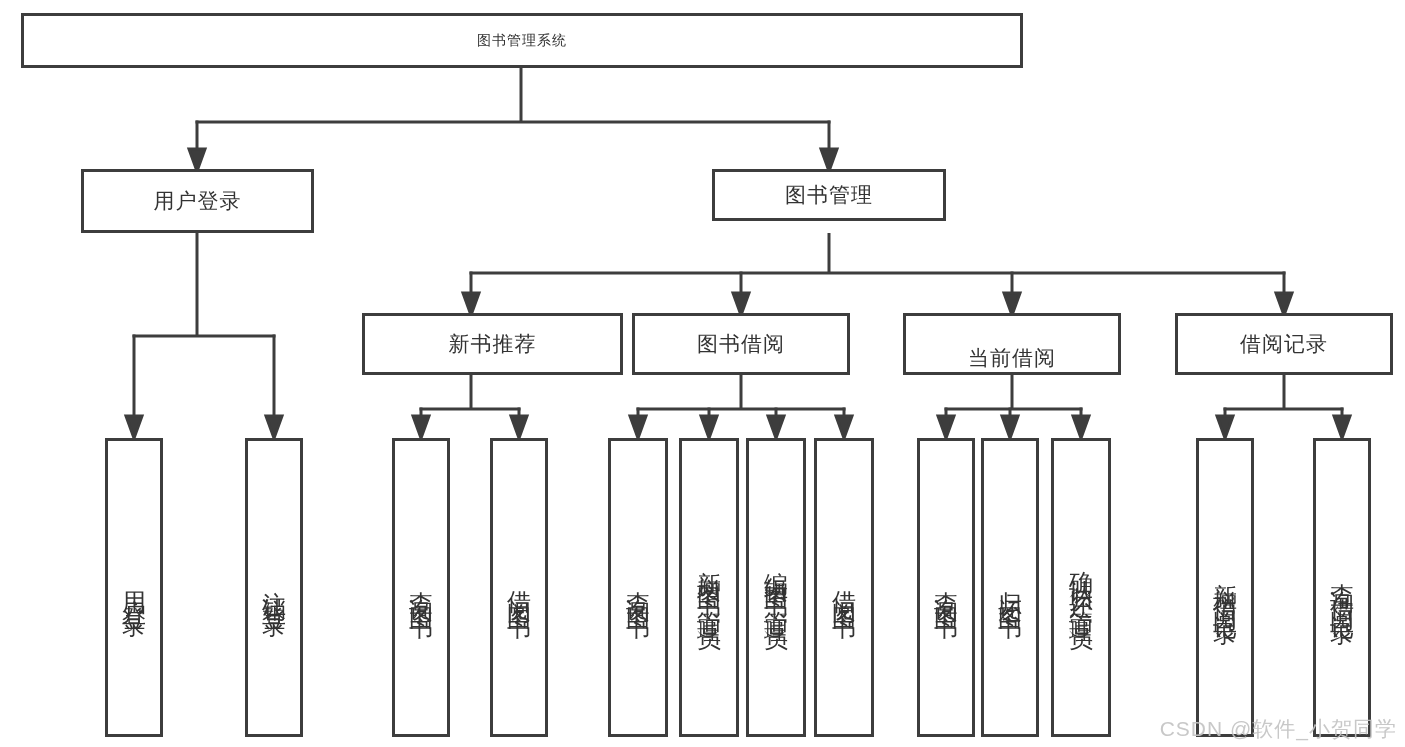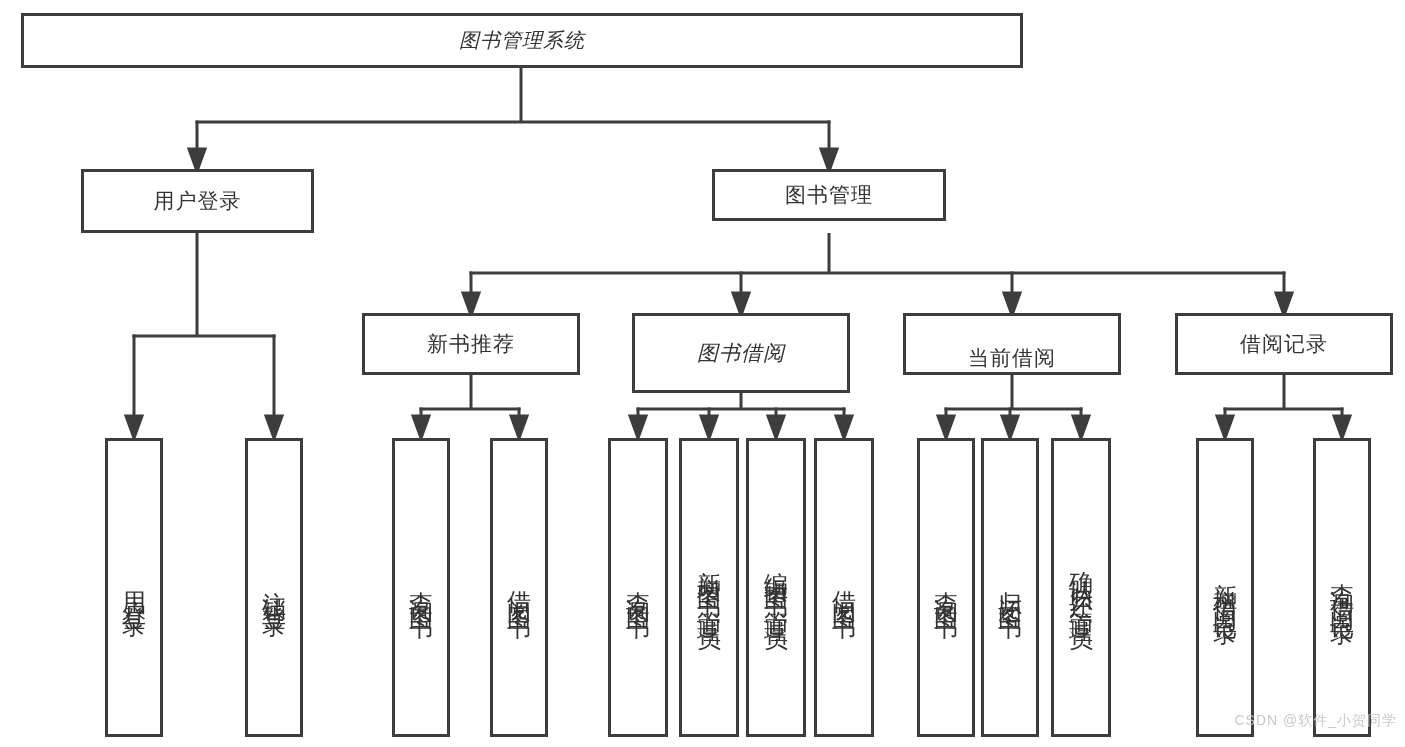--- a/index.html
+++ b/index.html
@@ -29,35 +29,35 @@
     display: flex;
     align-items: center;
     justify-content: center;
     z-index: 1;
     color: #333333;
   }
   .node .lbl {
     text-align: center;
     white-space: nowrap;
   }
-  .root .lbl { font-size: 20px; letter-spacing: 1px; font-style: italic; }
+  .root .lbl { font-size: 14px; letter-spacing: 1px; }
   .lvl2 .lbl, .lvl3 .lbl { font-size: 21px; letter-spacing: 1px; }
   .leaf .lbl {
     writing-mode: vertical-rl;
     font-size: 24px;
     letter-spacing: 8px;
     line-height: 1;
     white-space: normal;
   }
   .watermark {
     position: absolute;
     right: 8px;
-    bottom: 17px;
+    bottom: 4px;
     z-index: 2;
-    font-size: 14px;
+    font-size: 21px;
     color: rgba(195, 195, 195, 0.92);
     letter-spacing: 1px;
     white-space: nowrap;
   }
 </style>
 </head>
 <body>
 
 <div class="canvas">
 
@@ -143,24 +143,24 @@
     <span class="lbl">图书管理系统</span>
   </div>
 
   <div class="node lvl2" style="left:81px; top:169px; width:233px; height:64px;">
     <span class="lbl">用户登录</span>
   </div>
   <div class="node lvl2" style="left:712px; top:169px; width:234px; height:52px;">
     <span class="lbl">图书管理</span>
   </div>
 
-  <div class="node lvl3" style="left:362px; top:313px; width:218px; height:62px;justify-content:center;">
+  <div class="node lvl3" style="left:362px; top:313px; width:261px; height:62px;justify-content:center;">
     <span class="lbl">新书推荐</span>
   </div>
-  <div class="node lvl3" style="left:632px; top:313px; width:218px; height:80px;font-style:italic;">
+  <div class="node lvl3" style="left:632px; top:313px; width:218px; height:62px;">
     <span class="lbl">图书借阅</span>
   </div>
   <div class="node lvl3" style="left:903px; top:313px; width:218px; height:62px;align-items:flex-end;">
     <span class="lbl">当前借阅</span>
   </div>
   <div class="node lvl3" style="left:1175px; top:313px; width:218px; height:62px;">
     <span class="lbl">借阅记录</span>
   </div>
 
   <div class="node leaf" style="left:105px; top:438px; width:58px; height:299px;">

